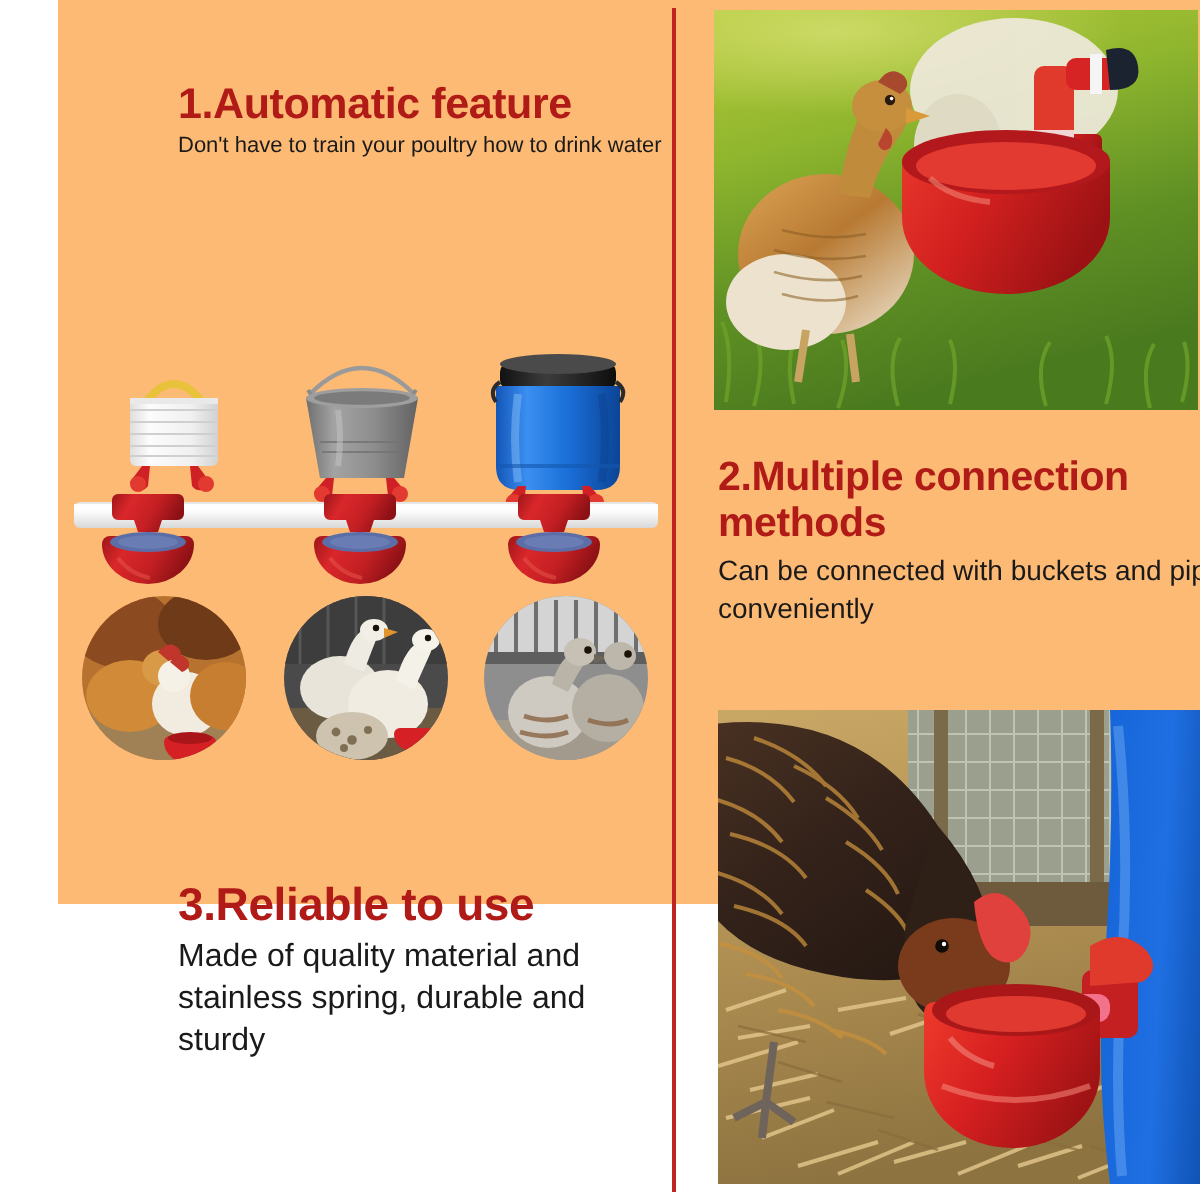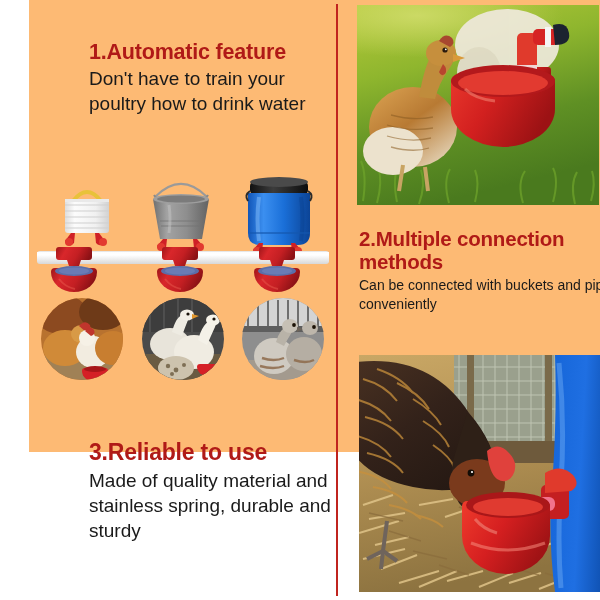--- a/index.html
+++ b/index.html
@@ -43,29 +43,29 @@
     letter-spacing: -0.2px;
   }
   .feature-body {
     color: #1a1a1a;
     line-height: 1.33;
     margin: 0;
   }
 
   #block-1 { left: 60px; top: 40px; width: 250px; }
   #block-1 .feature-title { font-size: 21.5px; }
-  #block-1 .feature-body { font-size: 19px; }
+  #block-1 .feature-body { font-size: 11px; }
 
   #block-2 { left: 330px; top: 228px; width: 262px; }
   #block-2 .feature-title { font-size: 20.5px; }
   #block-2 .feature-body { font-size: 14px; }
 
   #block-3 { left: 60px; top: 440px; width: 250px; }
   #block-3 .feature-title { font-size: 23px; }
-  #block-3 .feature-body { font-size: 19px; }
+  #block-3 .feature-body { font-size: 16px; }
 
   
   .photo {
     position: absolute;
     overflow: hidden;
   }
   #photo-hen-grass {
     left: 328px; top: 5px;
     width: 242px; height: 200px;
   }

